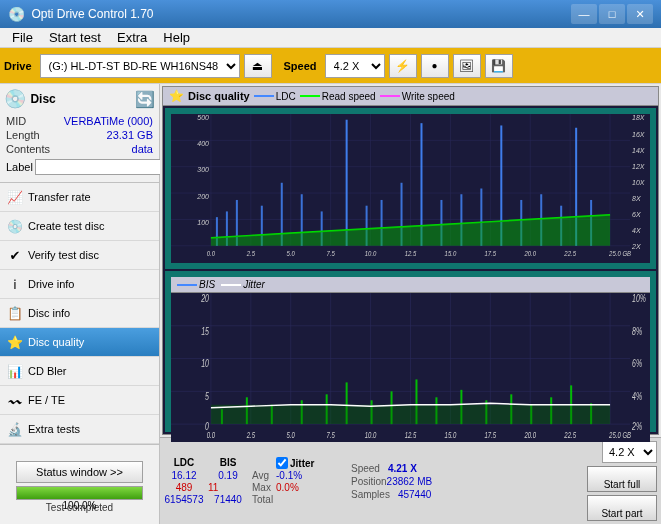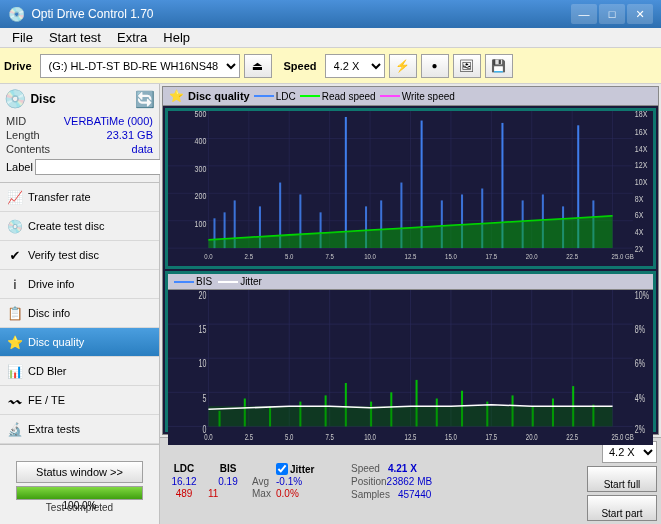--- a/index.html
+++ b/index.html
@@ -37,21 +37,21 @@
       border-bottom: 1px solid #d0d0d0;
     }
     .menu-item {
       padding: 2px 8px;
       cursor: pointer;
       font-size: 13px;
     }
 
     
     .toolbar {
-      background: #fef9c3;
+      background: #eab308;
       height: 36px;
       display: flex;
       align-items: center;
       padding: 0 4px;
       border-bottom: 1px solid #d0d0d0;
       gap: 4px;
     }
     .toolbar-label { font-size: 11px; font-weight: bold; margin-right: 4px; }
     .drive-select {
       height: 24px;
@@ -238,21 +238,22 @@
       display: flex;
       flex-direction: column;
       padding: 2px;
       gap: 2px;
     }
 
     .chart-upper, .chart-lower {
       flex: 1;
       position: relative;
       background: #1a1a3a;
-      border: 3px solid #0f766e;
+      border: 6px solid #0f766e;
+      font-style: italic;
     }
 
     .chart-svg {
       width: 100%;
       height: 100%;
     }
 
     
     .stats-bar {
       background: #d8d8d8;
@@ -598,20 +599,25 @@
           <span style="color:#0000cc; text-align:center;">0.19</span>
           <span style="color:#555;">Avg</span>
           <span style="color:#0000cc;">-0.1%</span>
         </div>
         <div style="display:grid; grid-template-columns: 40px 40px 20px 55px; gap:0 4px; font-size:10px;">
           <span style="color:#cc0000; text-align:center;">489</span>
           <span style="color:#cc0000; text-align:left;">11</span>
           <span style="color:#555;">Max</span>
           <span style="color:#cc0000;">0.0%</span>
         </div>
+        <div style="display:grid; grid-template-columns: 40px 40px 20px 55px; gap:0 4px; font-size:10px;">
+          <span style="color:#0000cc; text-align:center;">6154573</span>
+          <span style="color:#0000cc; text-align:center;">71440</span>
+          <span style="color:#555;">Total</span>
+        </div>
       </div>
 
       <div style="display:flex; flex-direction:column; gap:2px; margin-left:8px;">
         <div style="display:flex; gap:8px; align-items:center;">
           <span style="color:#555;">Speed</span>
           <span style="color:#0000cc; font-weight:bold;">4.21 X</span>
         </div>
         <div style="display:flex; align-items:center;">
           <span style="color:#555;">Position</span>
           <span style="color:#0000cc;">23862 MB</span>

